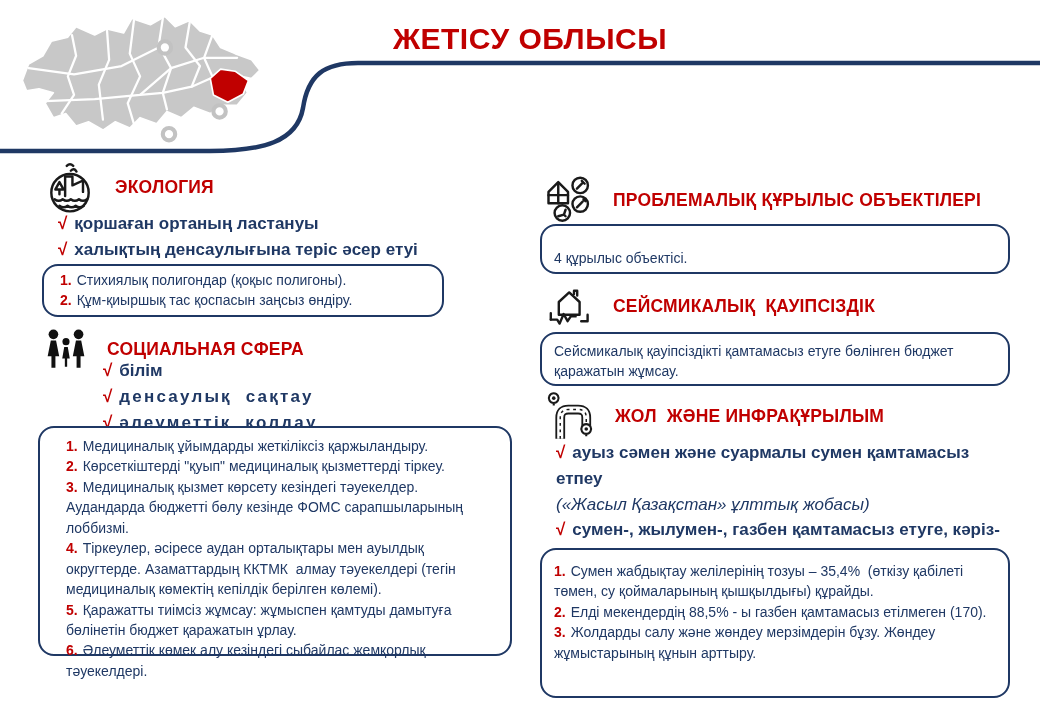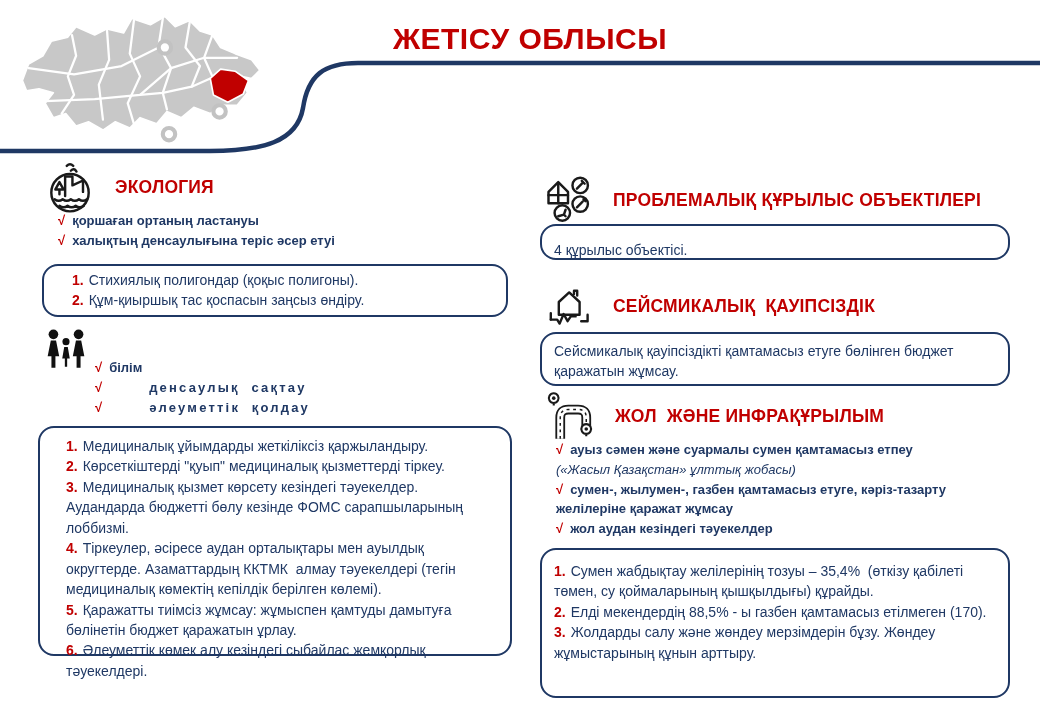--- a/index.html
+++ b/index.html
@@ -9,24 +9,24 @@
   .abs{position:absolute;}
   
   .title{left:320px;top:22px;width:420px;text-align:center;color:#C00000;
          font-size:30px;font-weight:bold;letter-spacing:.5px;white-space:pre-wrap;}
   
   .sec-head{display:flex;align-items:center;gap:19px;}
   .sec-title{color:#C00000;font-weight:bold;font-size:17.5px;white-space:pre-wrap;letter-spacing:.2px;}
   .icon svg{display:block;}
   
   .checklist{display:block;}
-  .check-item{color:#1F3864;font-weight:bold;font-size:13px;line-height:1.52;}
+  .check-item{color:#1F3864;font-weight:bold;font-size:17px;line-height:1.52;}
   .check-item .mark{color:#C00000;margin-right:7px;font-weight:bold;}
   .check-item .txt{white-space:pre-wrap;}
-  .check-item.ls .txt{letter-spacing:2.2px;margin-left:40px;}
+  .check-item.ls .txt{letter-spacing:2.2px;}
   .check-item.italic{font-weight:normal;font-style:italic;}
   
   .box{border:2.3px solid #1F3864;border-radius:16px;background:#fff;box-sizing:border-box;
        color:#1F3864;font-size:14px;line-height:1.46;}
   .box.single{white-space:pre-wrap;}
   .box-line{color:#1F3864;}
   .box-line .num{color:#C00000;font-weight:bold;margin-right:5px;}
   .box-line .txt{white-space:pre-wrap;}
 </style>
 </head>
@@ -80,40 +80,41 @@
     </span>
     <span class="sec-title">ЭКОЛОГИЯ</span>
   </div>
 
   <div class="abs checklist" style="left:58px;top:211px;width:440px">
 
   <div class="check-item"><span class="mark">√</span><span class="txt">қоршаған ортаның ластануы</span></div>
       <div class="check-item"><span class="mark">√</span><span class="txt">халықтың денсаулығына теріс әсер етуі</span></div>
     </div>
 
-  <div class="abs box" style="left:42px;top:264px;width:466px;min-height:48px;padding:4px 28px">
+  <div class="abs box" style="left:42px;top:264px;width:402px;min-height:48px;padding:4px 16px">
 
   <div class="box-line"><span class="num">1.</span><span class="txt">Стихиялық полигондар (қоқыс полигоны).</span></div>
       <div class="box-line"><span class="num">2.</span><span class="txt">Құм-қиыршық тас қоспасын заңсыз өндіру.</span></div>
     </div>
 
   <div class="abs sec-head" style="left:44px;top:328px">
     <span class="icon">
       <svg width="44" height="42" viewBox="0 0 42 40" fill="#111">
         <circle cx="9" cy="6" r="4.6"></circle>
         <path d="M3.5,27 L6.5,12 h5 L14.5,27 h-3.6 v11 h-3.8 v-11 z"></path>
         <circle cx="21" cy="13" r="3.4"></circle>
         <path d="M17.4,29 L19.3,18 h3.4 L24.6,29 h-2.5 v8 h-2.2 v-8 z"></path>
         <circle cx="33" cy="6" r="4.6"></circle>
         <path d="M27.5,27 L30.5,12 h5 L38.5,27 h-3.6 v11 h-3.8 v-11 z"></path>
       </svg>
     </span>
+    <span class="sec-title">СОЦИАЛЬНАЯ СФЕРА</span>
   </div>
 
-  <div class="abs checklist" style="left:95px;top:358px;width:400px;line-height:1.5">
+  <div class="abs checklist" style="left:103px;top:358px;width:400px;line-height:1.5">
 
   <div class="check-item"><span class="mark">√</span><span class="txt">білім</span></div>
       <div class="check-item ls"><span class="mark">√</span><span class="txt">денсаулық  сақтау</span></div>
       <div class="check-item ls"><span class="mark">√</span><span class="txt">әлеуметтік  қолдау</span></div>
     </div>
 
   <div class="abs box" style="left:38px;top:426px;width:474px;height:230px;padding:8px 12px 8px 26px">
 
   <div class="box-line"><span class="num">1.</span><span class="txt">Медициналық ұйымдарды жеткіліксіз қаржыландыру.</span></div>
       <div class="box-line"><span class="num">2.</span><span class="txt">Көрсеткіштерді "қуып" медициналық қызметтерді тіркеу.</span></div>
@@ -132,21 +133,21 @@
           <path d="M43,18 l7,-7 M49,8.5 l3.5,3.5"></path>
         <circle cx="47" cy="37" r="9.5"></circle>
           <path d="M43,41 l7,-7 M51,31 l2.5,2.5"></path>
         <circle cx="25" cy="48" r="9.5"></circle>
           <path d="M20,52 l7,-2 l2,-6 M27,50 l2,2"></path>
       </svg>
     </span>
     <span class="sec-title">ПРОБЛЕМАЛЫҚ ҚҰРЫЛЫС ОБЪЕКТІЛЕРІ</span>
   </div>
 
-  <div class="abs box single" style="left:540px;top:224px;width:470px;height:36px;padding:14px 12px">4 құрылыс объектісі.</div>
+  <div class="abs box single" style="left:540px;top:224px;width:470px;height:50px;padding:22px 12px">4 құрылыс объектісі.</div>
 
   <div class="abs sec-head" style="left:546px;top:284px">
     <span class="icon">
       <svg width="48" height="44" viewBox="0 0 60 54" fill="none" stroke="#1a1a1a" stroke-width="3" stroke-linecap="round" stroke-linejoin="round">
         <path d="M16,22 L29,10 L42,22 V38 H16 Z"></path>
         <path d="M35,12 V8 h4 v6"></path>
         <path d="M6,44 h8 l3,5 l5,-12 l5,9 l4,-6 h6"></path>
         <path d="M6,36 v8 M52,38 v8 h-8"></path>
       </svg>
     </span>

